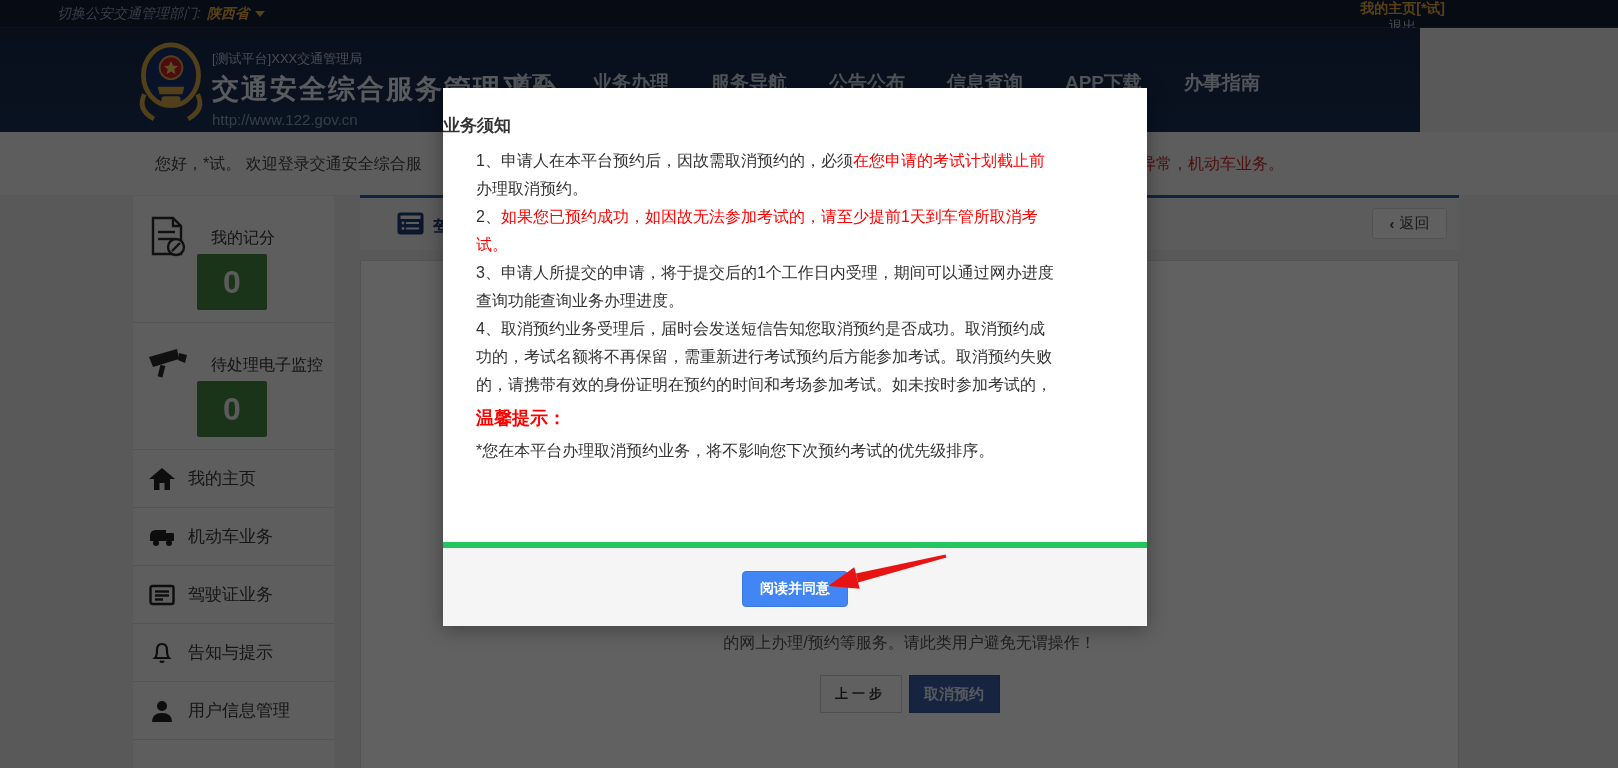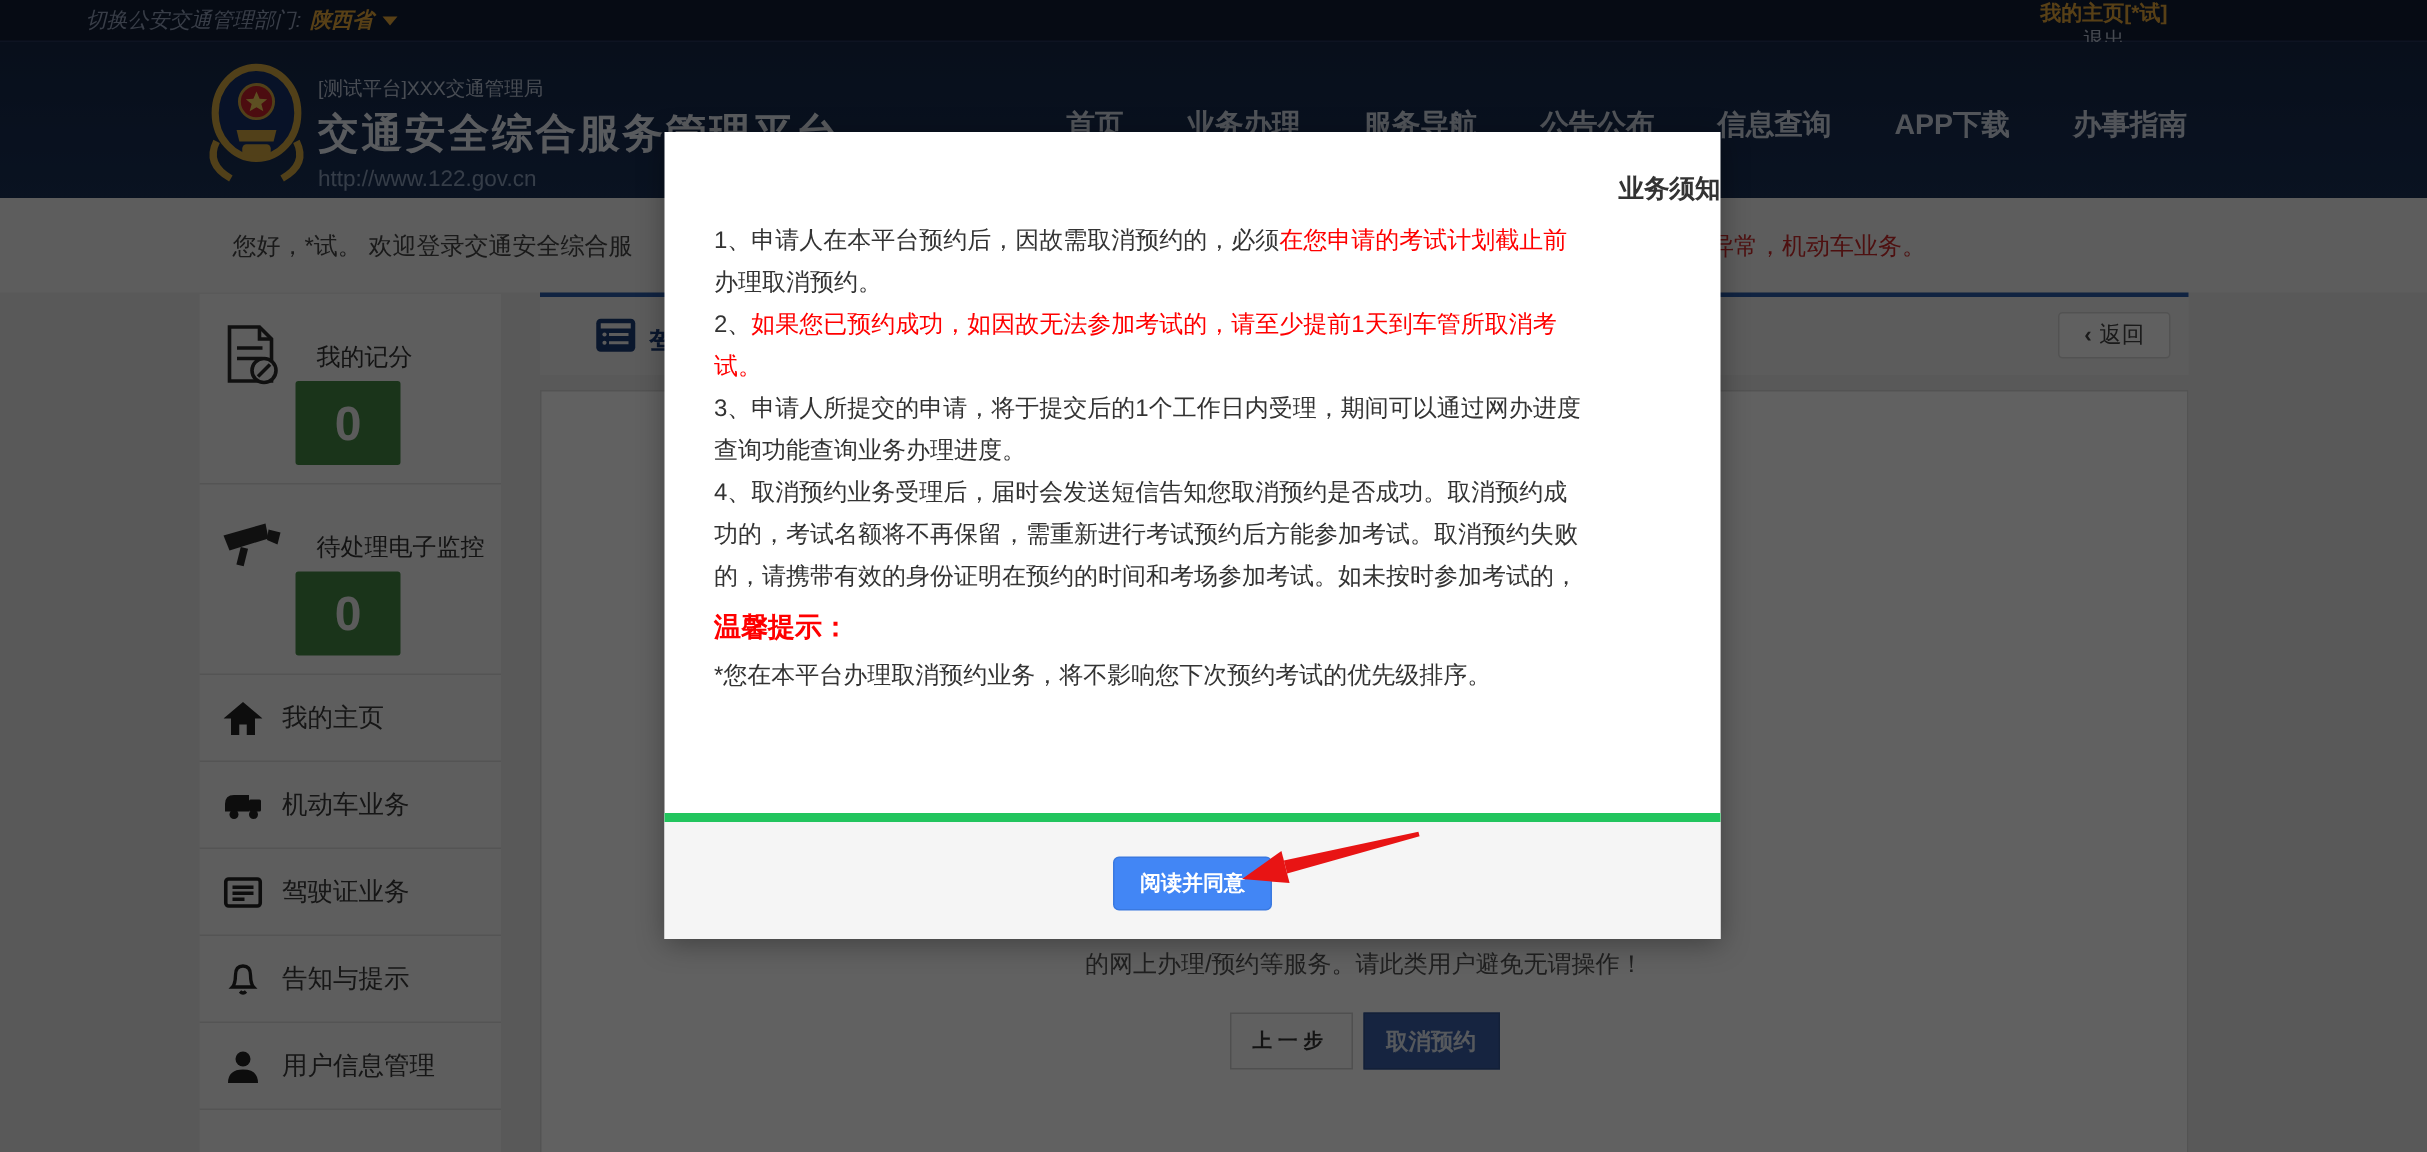--- a/index.html
+++ b/index.html
@@ -17,21 +17,21 @@
   .tb-left{margin-left:57px;color:#93a0ba;display:flex;align-items:center;font-style:italic;}
   .tb-province{color:#e6a93c;font-weight:bold;margin-left:6px;}
   .caret{width:0;height:0;border-left:5px solid transparent;border-right:5px solid transparent;
     border-top:6px solid #e6a93c;margin-left:6px;}
   .tb-right{position:absolute;right:173px;top:0;height:27px;display:flex;align-items:center;flex-direction:column;}
   .tb-home{color:#e6a93c;font-weight:bold;}
   .tb-sep{width:1px;height:14px;background:#3a4c70;margin:0 16px;}
   .tb-logout{color:#b9c3d4;}
   
   #header{
-    position:absolute;left:0;top:28px;width:1618px;height:104px;
+    position:absolute;left:0;top:28px;width:1420px;height:104px;
     background:linear-gradient(180deg,#152848,#1b3258);
   }
   #logo{position:absolute;left:133px;top:11px;}
   .brand{position:absolute;left:212px;top:22px;}
   .brand-tag{font-size:13px;color:#bdc8da;}
   .brand-title{font-size:27px;font-weight:bold;color:#e9eef8;letter-spacing:2px;margin-top:3px;}
   .brand-url{font-size:15px;color:#8da0bd;margin-top:4px;}
   #mainnav{
     position:absolute;right:160px;top:42px;display:flex;gap:42px;
     font-size:19px;font-weight:bold;color:#d6deeb;
@@ -100,21 +100,21 @@
   }
   
   #overlay{
     position:absolute;left:0;top:0;width:1618px;height:768px;
     background:rgba(0,0,0,0.62);z-index:10;
   }
   #modal{
     position:absolute;left:443px;top:88px;width:704px;height:538px;
     background:#ffffff;z-index:20;box-shadow:0 3px 18px rgba(0,0,0,0.35);
   }
-  .m-title{margin-top:26px;text-align:right;font-size:17px;font-weight:bold;color:#333;}
+  .m-title{margin-top:26px;text-align:left;font-size:17px;font-weight:bold;color:#333;}
   .m-body{padding:10px 33px 0 33px;}
   .nl{font-size:16px;line-height:28px;color:#333;white-space:nowrap;}
   .t-red{color:#ff0000;}
   .tip-title{font-size:18px;font-weight:bold;color:#ff0000;line-height:30px;margin-top:4px;}
   .tip-text{font-size:16px;color:#333;line-height:28px;margin-top:4px;white-space:nowrap;}
   .m-footer{
     position:absolute;left:0;bottom:0;width:100%;height:84px;
     background:#f5f5f5;border-top:6px solid #22c55e;box-sizing:border-box;
     display:flex;justify-content:center;
   }

